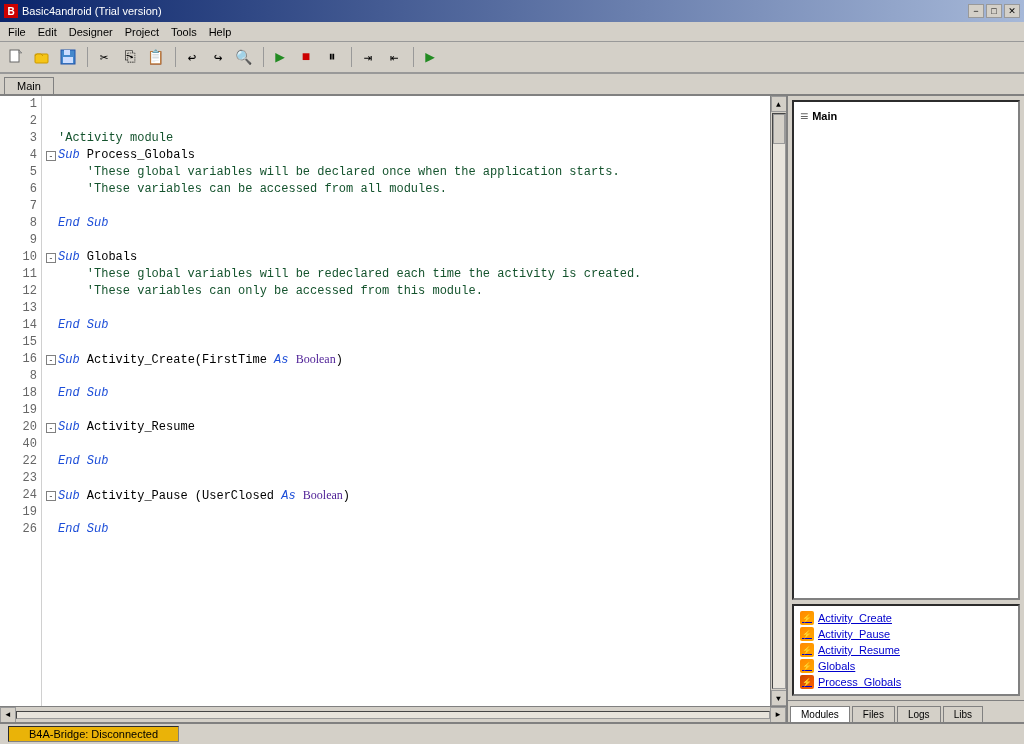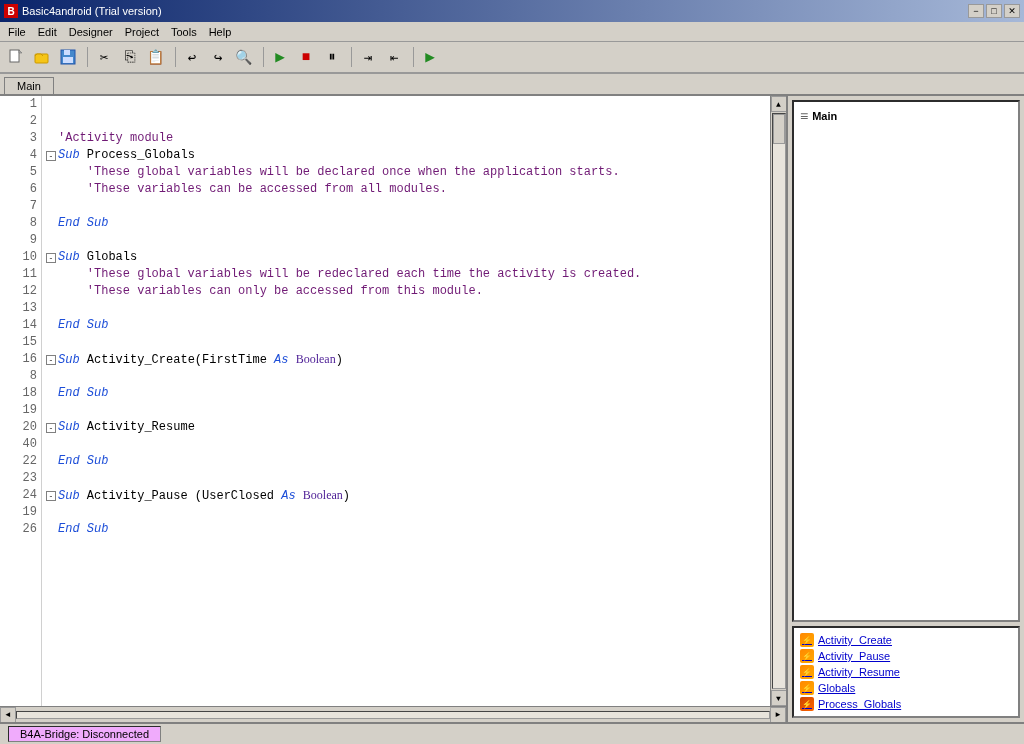--- a/index.html
+++ b/index.html
@@ -132,21 +132,21 @@
     .code-line { display: flex; align-items: center; height: 17px; }
     .code-line .collapse-btn {
       width: 10px; height: 10px;
       border: 1px solid #808080;
       display: inline-flex; align-items: center; justify-content: center;
       font-size: 8px; cursor: pointer; margin-right: 2px; color: #000;
       flex-shrink: 0;
     }
     .code-line .no-btn { width: 12px; display: inline-block; flex-shrink: 0; }
     .kw-blue { color: #1d4ed8; font-style: italic; }
-    .kw-comment { color: #701a75; font-style: normal; }
+    .kw-comment { color: #14532d; font-style: normal; }
     .kw-type { color: #4c1d95; font-family: Liberation Serif, serif; }
 
     
     #h-scrollbar {
       height: 16px;
       background: #d4d0c8;
       border-top: 1px solid #808080;
       display: flex;
       align-items: center;
     }
@@ -248,23 +248,23 @@
       height: 22px;
       background: #d4d0c8;
       border-top: 2px solid #808080;
       display: flex;
       align-items: center;
       padding: 0 8px;
       font-family: 'Tahoma', sans-serif;
       font-size: 11px;
     }
     .status-item {
-      padding: 1px 11px;
+      padding: 1px 20px;
       border: 1px inset #808080;
-      background: #f0abfc;
+      background: #eab308;
       margin-right: 4px;
     }
   </style>
 </head>
 <body>
 
 <div id="title-bar">
   <div class="title-left">
     <div class="title-icon">B</div>
     <span>Basic4android (Trial version)</span>
@@ -403,18 +403,24 @@
       </div>
       <div class="nav-item">
         <div class="nav-icon">⚡</div>
         <span>Globals</span>
       </div>
       <div class="nav-item">
         <div class="nav-icon" style="background:linear-gradient(135deg,#cc4400,#ff6600);">⚡</div>
         <span>Process_Globals</span>
       </div>
     </div>
+    <div id="right-tabs">
+      <div class="r-tab active">Modules</div>
+      <div class="r-tab">Files</div>
+      <div class="r-tab">Logs</div>
+      <div class="r-tab">Libs</div>
+    </div>
   </div>
 </div>
 
 <div id="status-bar">
   <div class="status-item">B4A-Bridge: Disconnected</div>
 </div>
 
 </body></html>

